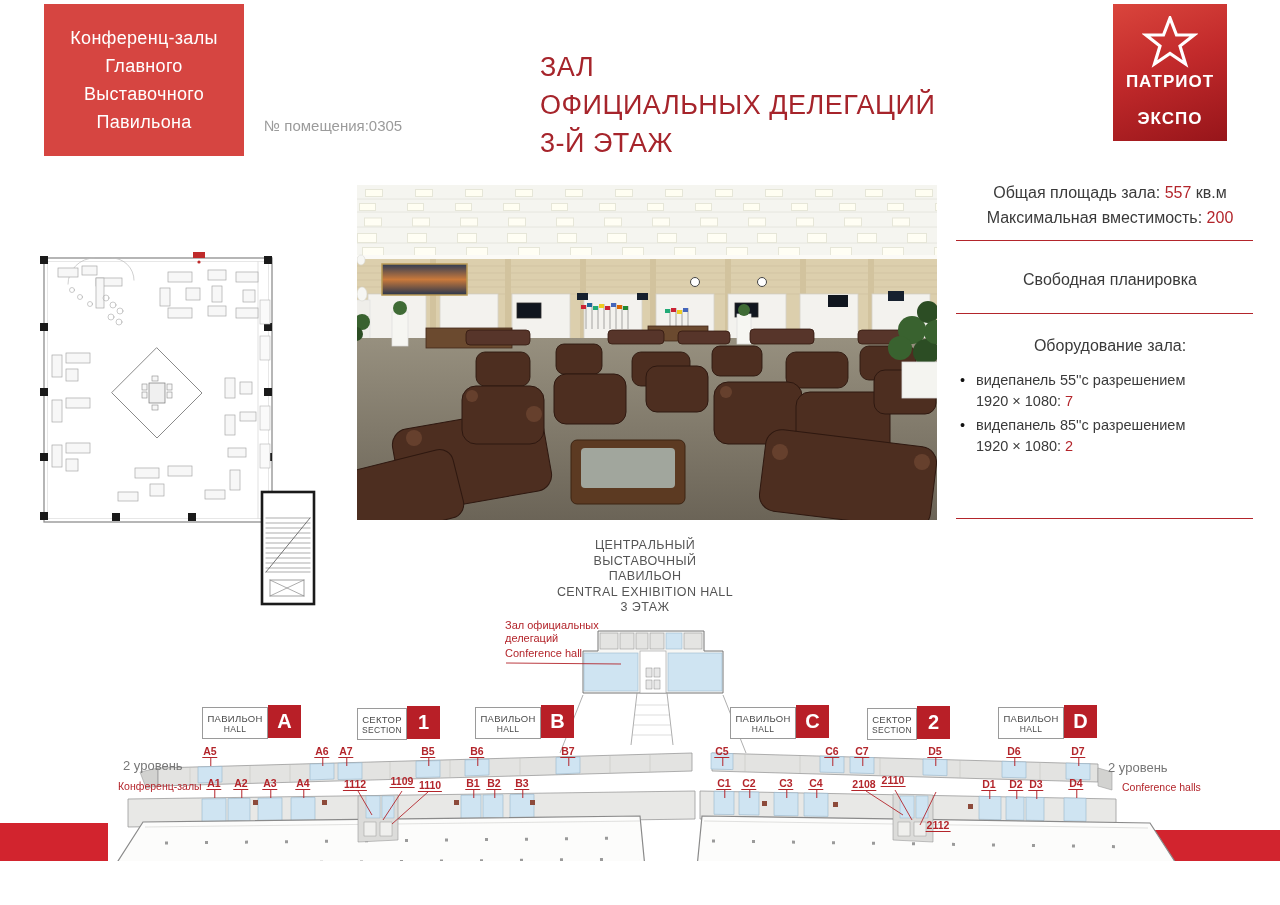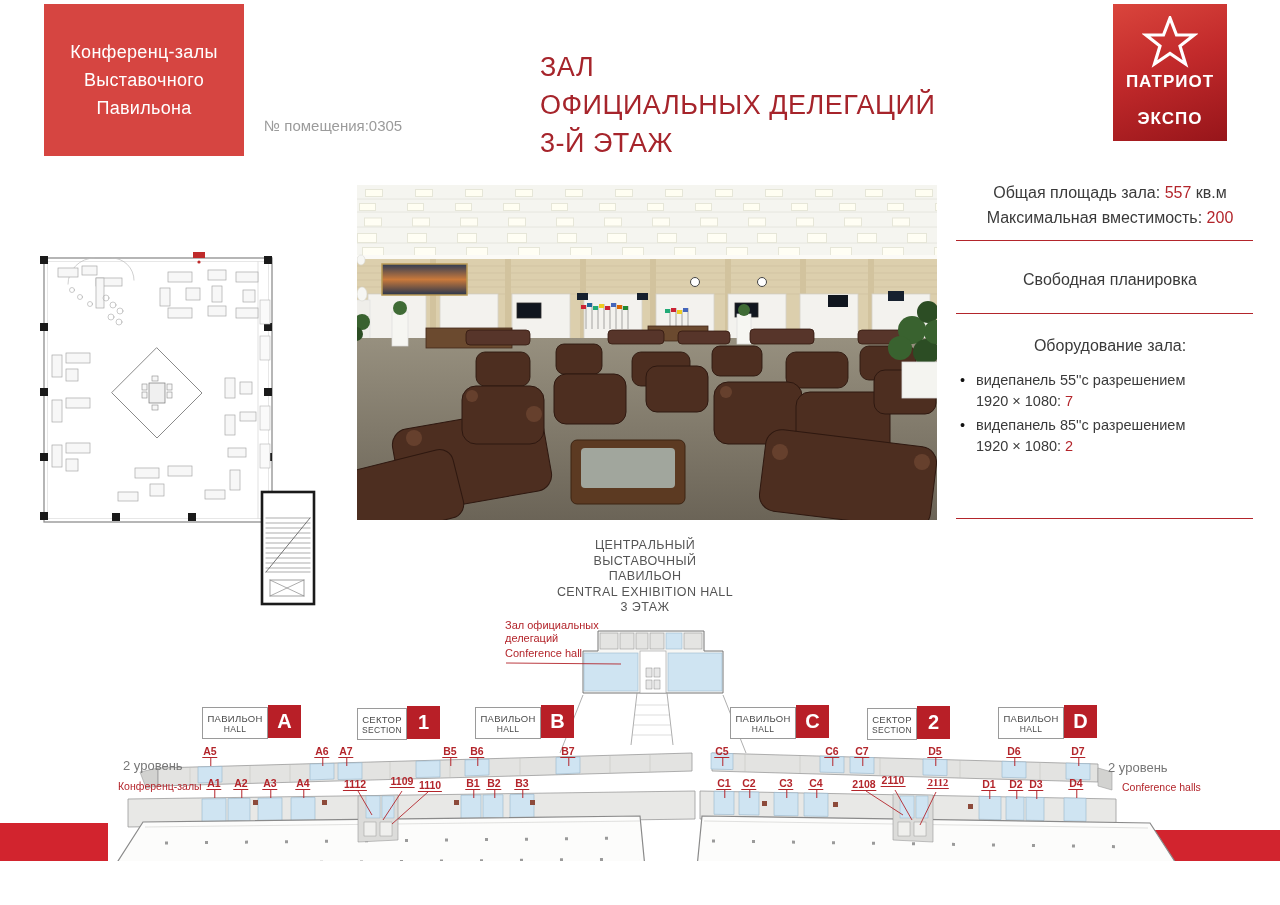--- a/index.html
+++ b/index.html
@@ -481,20 +481,21 @@
       <g stroke="#b3252b" stroke-width="0.9">
         <line x1="866" y1="791" x2="903" y2="815"></line>
         <line x1="895" y1="790" x2="912" y2="820"></line>
         <line x1="936" y1="792" x2="920" y2="825"></line>
       </g>
     </g>
   </svg>
 
   <div class="abs hdr-box z2">
     <div>Конференц-залы</div>
+    <div>Главного</div>
     <div>Выставочного</div>
     <div>Павильона</div>
   </div>
   <div class="abs num-cap z2">№ помещения:0305</div>
   <div class="abs page-title z2">
     <div>ЗАЛ</div>
     <div>ОФИЦИАЛЬНЫХ ДЕЛЕГАЦИЙ</div>
     <div>3-Й ЭТАЖ</div>
   </div>
   <div class="abs logo z2">
@@ -583,21 +584,21 @@
   </div>
 
   <div class="abs lvl z2" style="left:123px;top:758px;">2 уровень</div>
   <div class="abs confl z2" style="left:118px;top:780px;">Конференц-залы</div>
   <div class="abs lvl z2" style="left:1108px;top:760px;">2 уровень</div>
   <div class="abs confl z2" style="left:1122px;top:781px;">Conference halls</div>
 
   <span class="rl z2" style="left:210px;top:746px;">A5</span>
   <span class="rl z2" style="left:322px;top:746px;">A6</span>
   <span class="rl z2" style="left:334px;top:746px;margin-left:12px;">A7</span>
-  <span class="rl z2" style="left:428px;top:746px;margin-left:22px;">B5</span>
+  <span class="rl z2" style="left:428px;top:746px;">B5</span>
   <span class="rl z2" style="left:477px;top:746px;">B6</span>
   <span class="rl z2" style="left:568px;top:746px;">B7</span>
   <span class="rl z2" style="left:214px;top:778px;">A1</span>
   <span class="rl z2" style="left:241px;top:778px;text-align:right;">A2</span>
   <span class="rl z2" style="left:270px;top:778px;">A3</span>
   <span class="rl z2" style="left:303px;top:778px;">A4</span>
   <span class="rl nt z2" style="left:355px;top:779px;">1112</span>
   <span class="rl nt z2" style="left:402px;top:776px;">1109</span>
   <span class="rl nt z2" style="left:430px;top:780px;">1110</span>
   <span class="rl z2" style="left:473px;top:778px;">B1</span>
@@ -609,19 +610,19 @@
   <span class="rl z2" style="left:862px;top:746px;">C7</span>
   <span class="rl z2" style="left:935px;top:746px;">D5</span>
   <span class="rl z2" style="left:1014px;top:746px;">D6</span>
   <span class="rl z2" style="left:1078px;top:746px;">D7</span>
   <span class="rl z2" style="left:724px;top:778px;">C1</span>
   <span class="rl z2" style="left:749px;top:778px;">C2</span>
   <span class="rl z2" style="left:786px;top:778px;">C3</span>
   <span class="rl z2" style="left:816px;top:778px;">C4</span>
   <span class="rl nt z2" style="left:864px;top:779px;">2108</span>
   <span class="rl nt z2" style="left:893px;top:775px;">2110</span>
-  <span class="rl nt z2" style="left:938px;top:777px;font-family:Liberation Serif, serif;">2112</span>
+  <span class="rl nt z2" style="left:938px;top:820px;">2112</span>
   <span class="rl z2" style="left:989px;top:779px;">D1</span>
   <span class="rl z2" style="left:1016px;top:779px;">D2</span>
   <span class="rl z2" style="left:1036px;top:779px;">D3</span>
   <span class="rl z2" style="left:1076px;top:778px;">D4</span>
 
 </div>
 
 </body></html>

